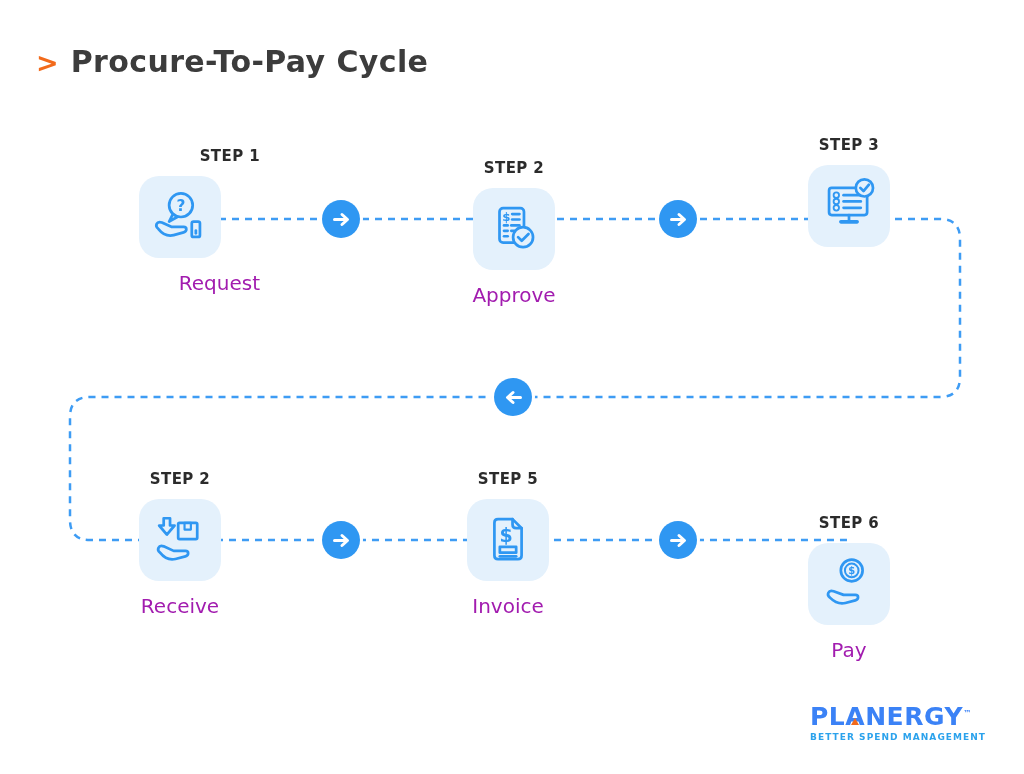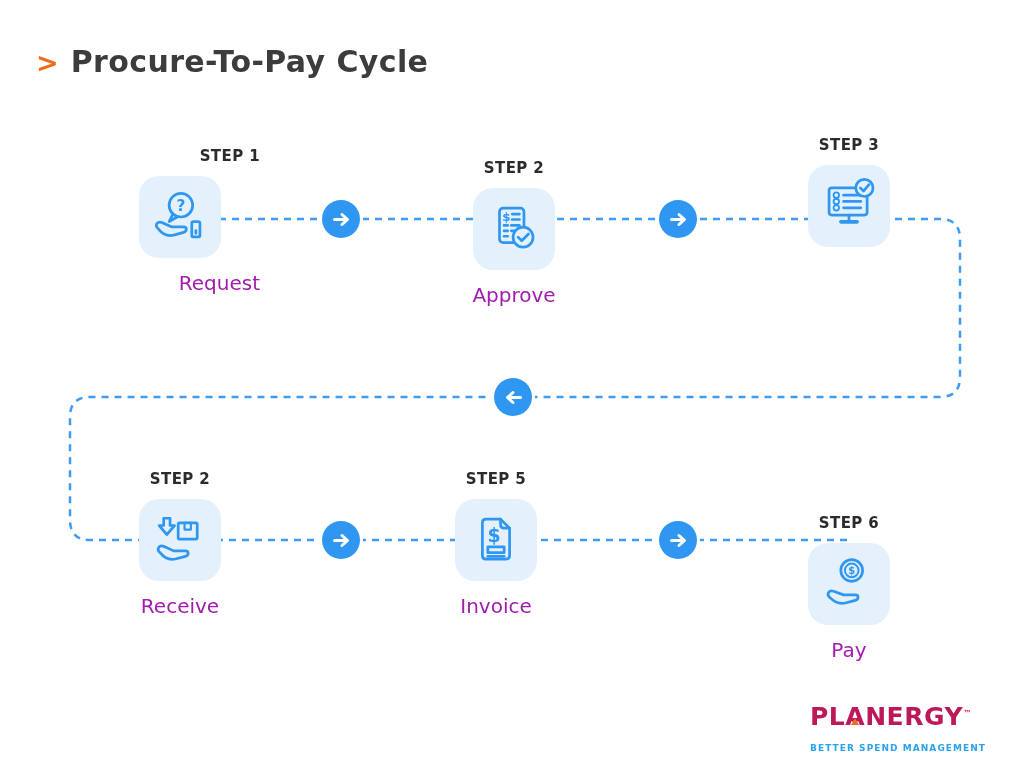--- a/index.html
+++ b/index.html
@@ -15,42 +15,42 @@
   .connector{position:absolute;left:0;top:0;z-index:1;}
   
   .step{position:absolute;width:160px;text-align:center;z-index:2;}
   .step-num{font-size:15px;font-weight:bold;color:#2B2B2B;letter-spacing:.4px;height:18px;}
   .tile{
     width:82px;height:82px;border-radius:20px;background:#E4F1FC;
     margin:11px auto 0 auto;display:flex;align-items:center;justify-content:center;
   }
   .step-label{margin-top:13px;font-size:20px;color:#a21caf;}
   .pos-1{left:100px;top:147px;text-align:right;} .pos-2{left:434px;top:147px;margin-top:12px;} .pos-3{left:769px;top:136px;}
-  .pos-4{left:100px;top:470px;} .pos-5{left:416px;top:470px;} .pos-6{left:769px;top:470px;margin-top:44px;}
+  .pos-4{left:100px;top:470px;} .pos-5{left:428px;top:470px;} .pos-6{left:769px;top:470px;margin-top:44px;}
   
   .arrow{
     position:absolute;width:38px;height:38px;border-radius:50%;
     background:#2F97F2;display:flex;align-items:center;justify-content:center;
     box-shadow:0 0 0 3px #ffffff;z-index:3;
   }
   .arrow.rev svg{transform:rotate(180deg);}
   .a1{left:322px;top:200px;} .a2{left:659px;top:200px;}
   .a3{left:494px;top:378px;}
   .a4{left:322px;top:521px;} .a5{left:659px;top:521px;}
   
   .logo{position:absolute;right:38px;top:704px;text-align:left;z-index:2;}
-  .logo-word{font-size:25px;font-weight:bold;color:#be185d;letter-spacing:.5px;line-height:1;}
+  .logo-word{font-size:25px;font-weight:bold;color:#3b82f6;letter-spacing:.5px;line-height:1;}
   .logo-word sup{font-size:8px;vertical-align:super;}
   .logo-a{position:relative;display:inline-block;}
   .logo-a::after{
     content:"";position:absolute;left:50%;bottom:4px;transform:translateX(-50%);
     width:0;height:0;border-left:4.5px solid transparent;border-right:4.5px solid transparent;
     border-bottom:7px solid #F26A1B;
   }
-  .logo-tagline{margin-top:14px;font-size:9px;font-weight:bold;color:#2BA2EC;letter-spacing:1.05px;}
+  .logo-tagline{margin-top:3px;font-size:9px;font-weight:bold;color:#2BA2EC;letter-spacing:1.05px;}
   .icon-svg text{font-family:"DejaVu Sans",sans-serif;font-weight:bold;}
 </style>
 </head>
 <body>
 
 <div class="canvas">
 
   <div class="titlebar">
     <span class="chev">&gt;</span>
     <h1 class="page-title">Procure-To-Pay Cycle</h1>

